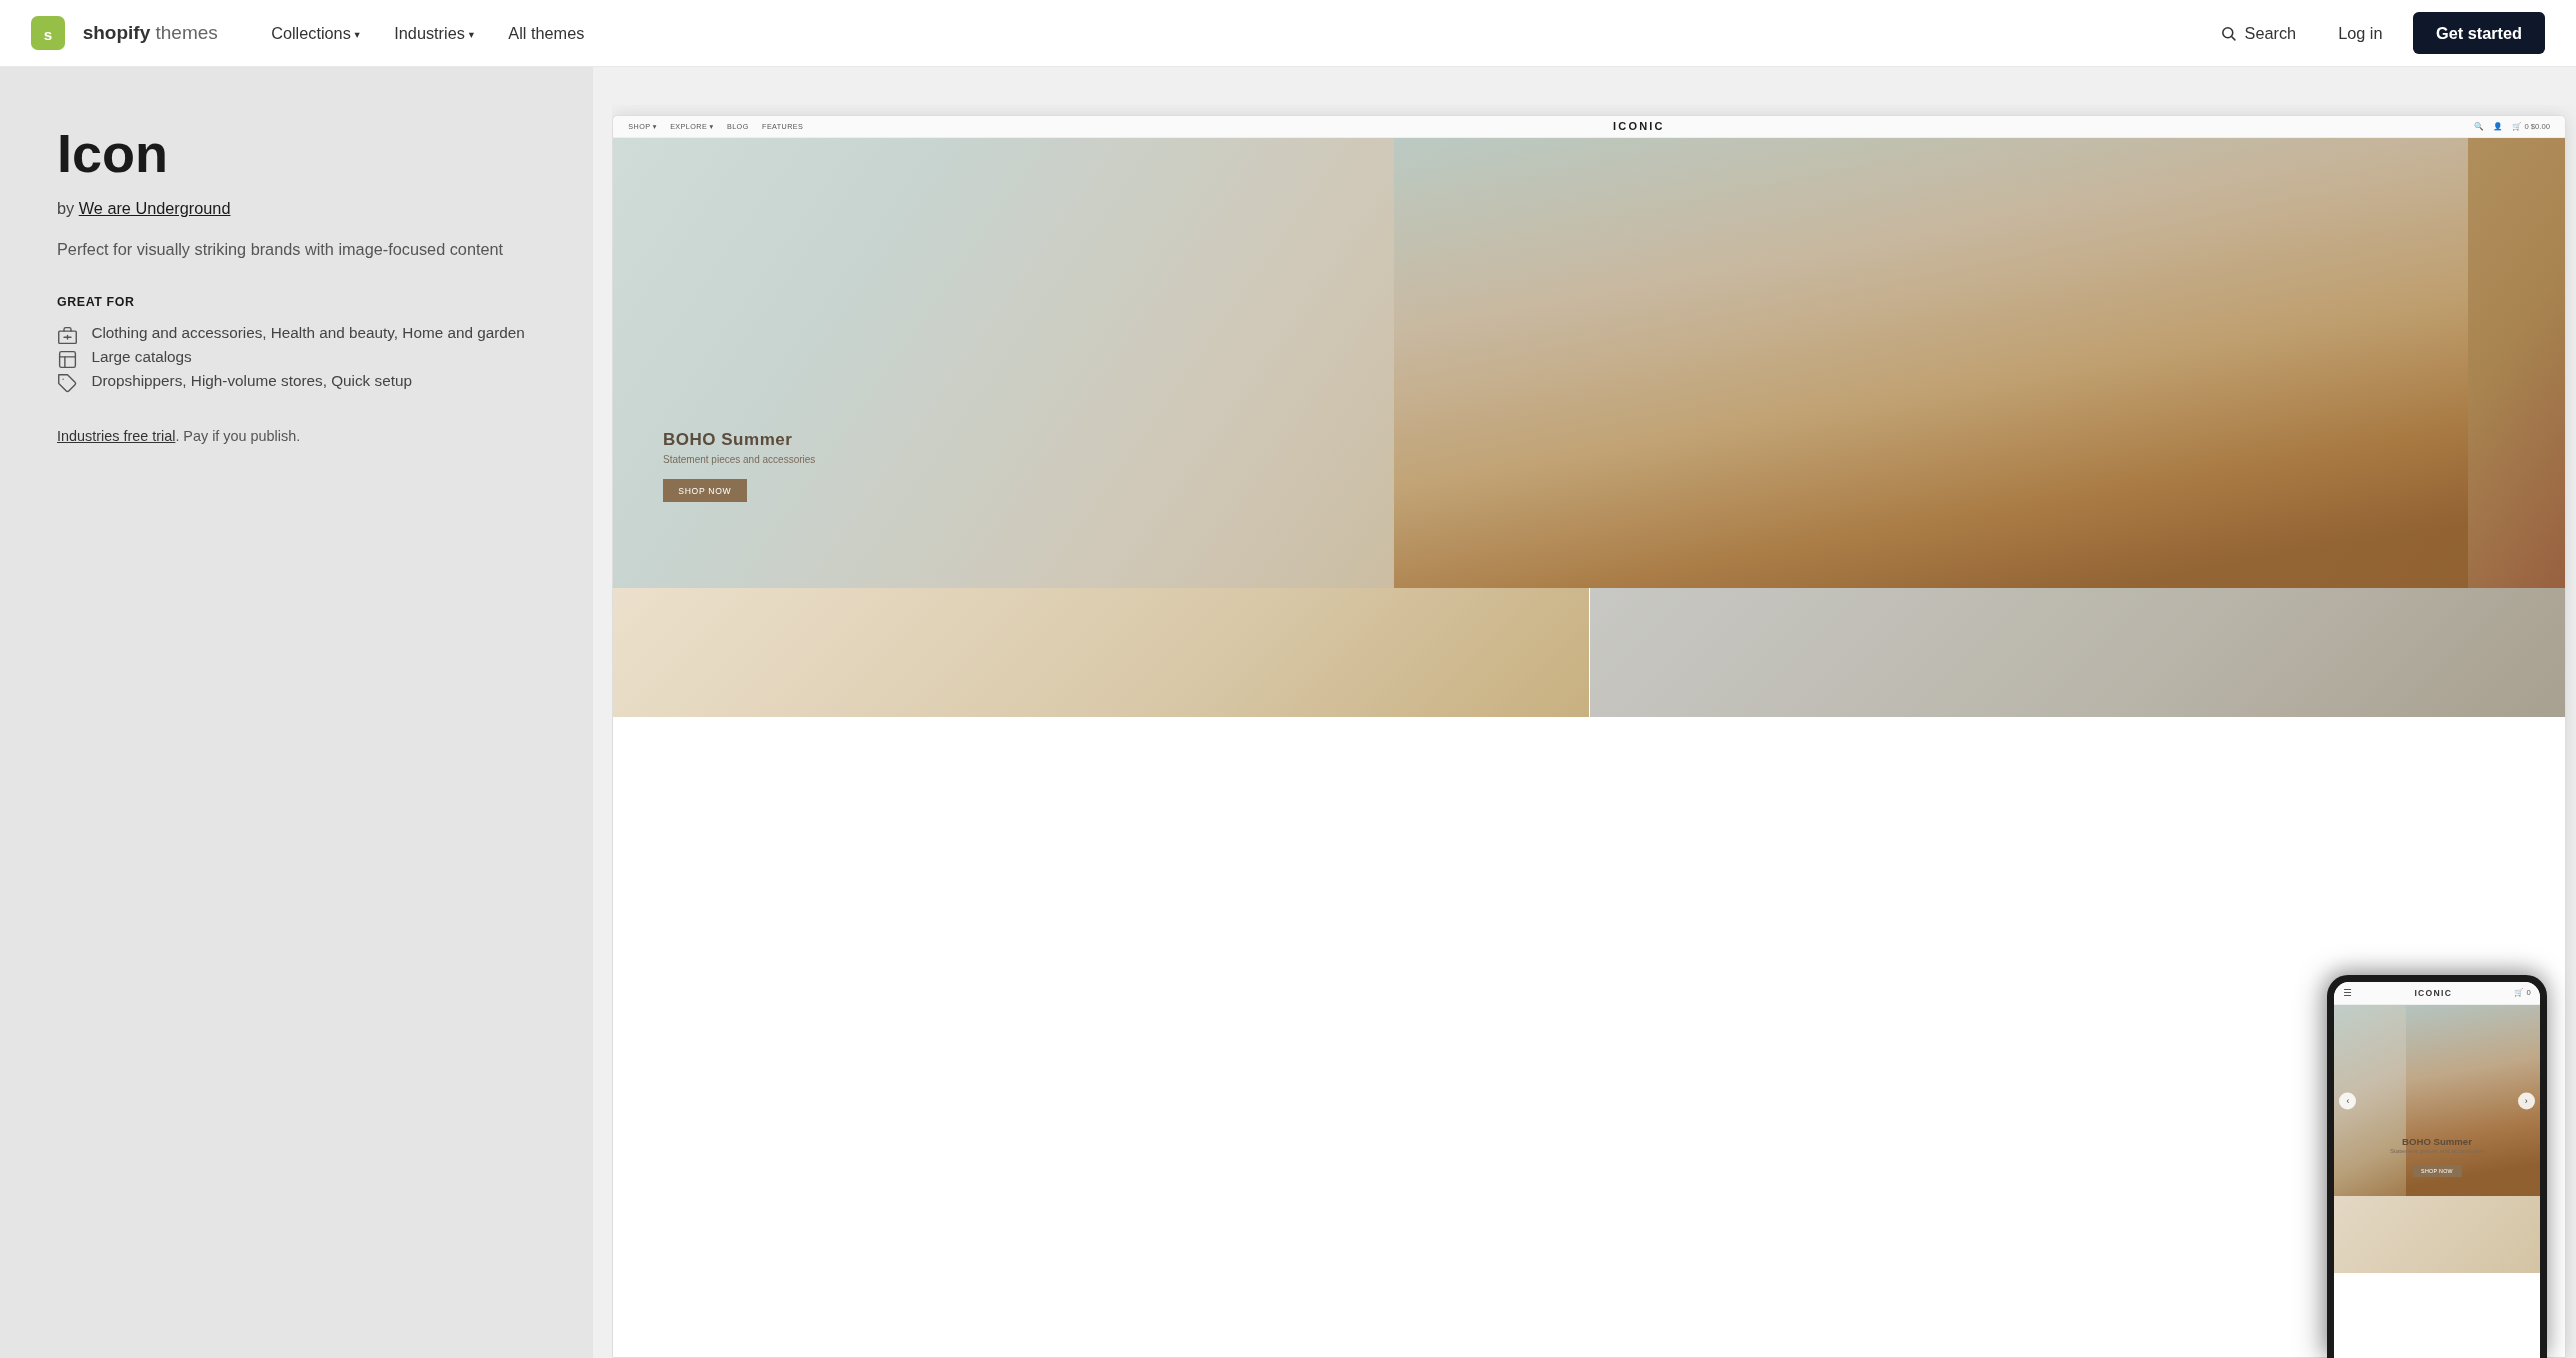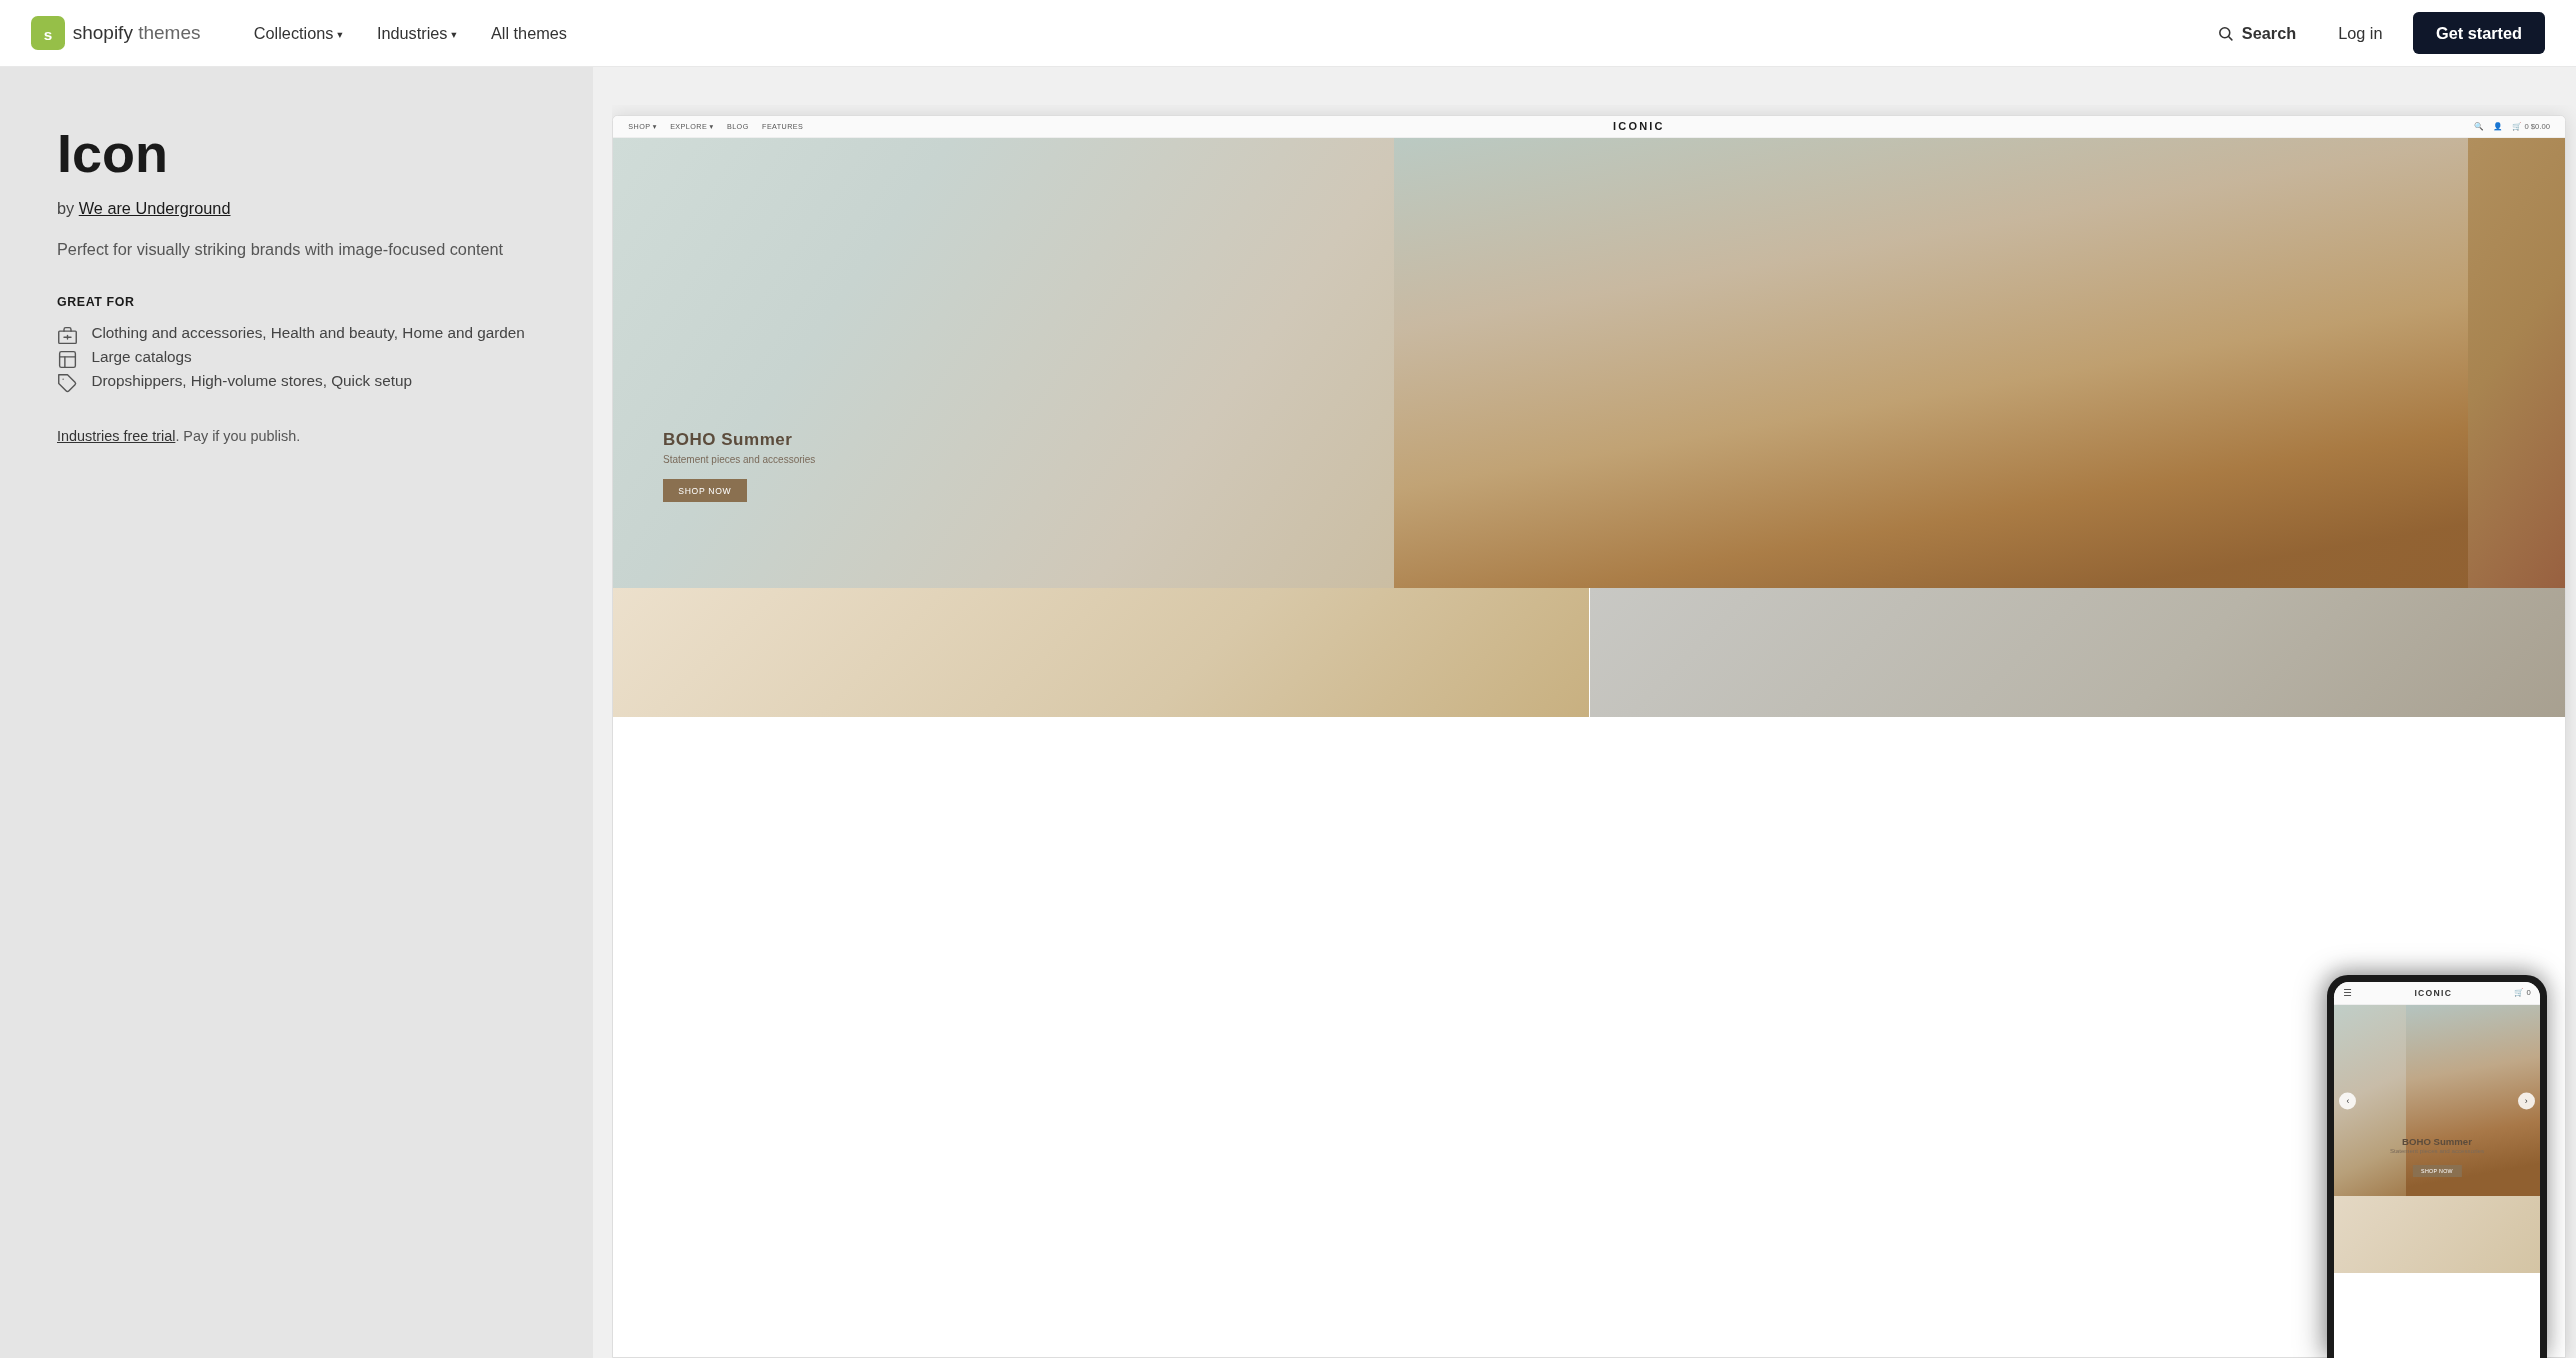--- a/index.html
+++ b/index.html
@@ -25,21 +25,21 @@
       text-decoration: none;
     }
     .logo-icon {
       width: 34px;
       height: 34px;
     }
     .logo-text {
       font-size: 19px;
       color: #333;
     }
-    .logo-text strong { font-weight: 400; }
+    .logo-text strong { font-weight: 700; margin-left: 10px; }
     .logo-text span { font-weight: 400; color: #666; }
 
     .nav {
       display: flex;
       align-items: center;
       gap: 3.8px;
       flex: 1;
     }
     .nav-item {
       display: flex;
@@ -68,21 +68,20 @@
       display: flex;
       align-items: center;
       gap: 7.7px;
       font-size: 16.3px;
       color: #333;
       cursor: pointer;
       padding: 7.7px 11.5px;
       border-radius: 3.8px;
       background: none;
       border: none;
-      font-weight: bold;
     }
     .login-btn {
       font-size: 16.3px;
       color: #333;
       cursor: pointer;
       padding: 7.7px 11.5px;
       background: none;
       border: none;
     }
     .get-started-btn {

